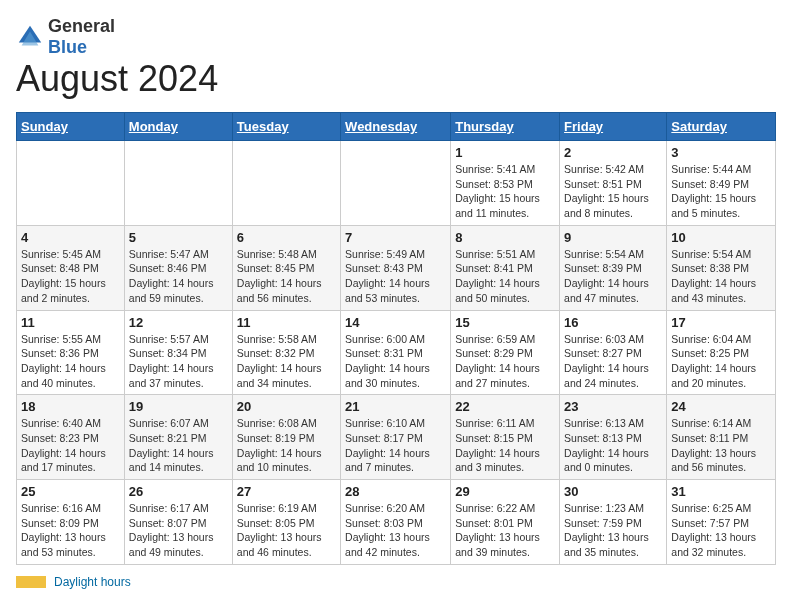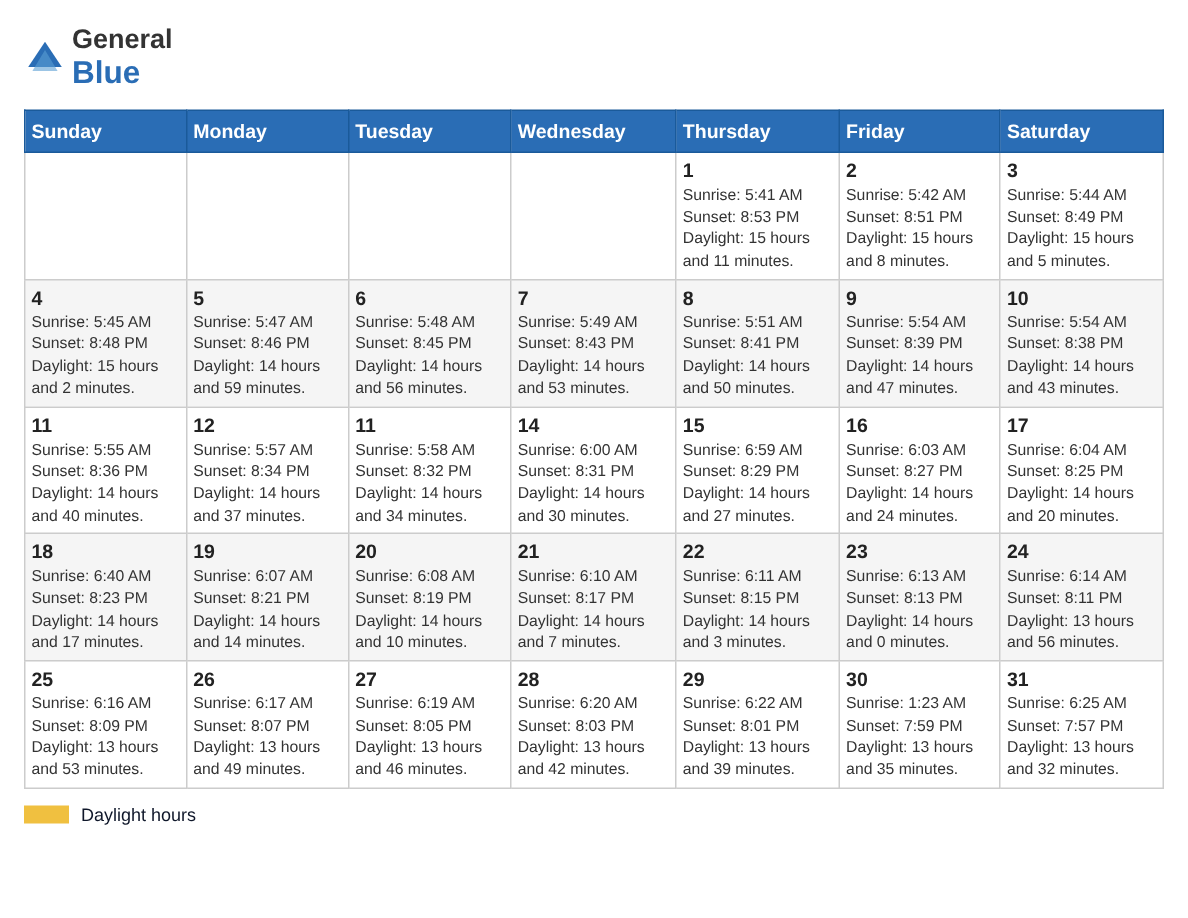--- a/index.html
+++ b/index.html
@@ -5,36 +5,37 @@
     * { box-sizing: border-box; margin: 0; padding: 0; }
     body {
       font-family: Arial, sans-serif;
       background: #fff;
       width: 792px;
       min-height: 612px;
       padding: 16px;
     }
     .header {
       display: flex;
-      justify-content: space-between;
+      justify-content: flex-end;
       align-items: flex-start;
       margin-bottom: 12px;
+      flex-direction: column;
     }
     .logo {
       display: flex;
       align-items: center;
       gap: 4px;
     }
     .logo-text-general {
       font-size: 18px;
       font-weight: bold;
       color: #333;
     }
     .logo-text-blue {
-      font-size: 21px;
+      font-size: 18px;
       font-weight: bold;
       color: #2a6db5;
     }
     .logo-icon {
       width: 28px;
       height: 28px;
     }
     .title-area {
       text-align: right;
     }
@@ -53,20 +54,21 @@
       font-size: 11px;
     }
     thead th {
       background: #2a6db5;
       color: #fff;
       padding: 6px 4px;
       text-align: left;
       font-size: 13px;
       font-weight: bold;
       border: 1px solid #1a5a9a;
+      text-decoration: underline;
     }
     tbody td {
       border: 1px solid #ccc;
       vertical-align: top;
       padding: 4px;
       width: 113px;
       min-height: 80px;
       background: #fff;
     }
     tbody tr:nth-child(even) td {
@@ -86,21 +88,21 @@
     }
     .empty-cell {
       background: #fff;
     }
     .footer {
       margin-top: 10px;
       display: flex;
       align-items: center;
       gap: 8px;
       font-size: 12px;
-      color: #0f172a;
+      color: #0369a1;
     }
     .daylight-bar {
       width: 30px;
       height: 12px;
       background: #f0c040;
       display: inline-block;
       vertical-align: middle;
     }
   </style>
 </head>
@@ -111,20 +113,21 @@
     <svg class="logo-icon" viewBox="0 0 40 40">
       <polygon points="20,4 36,28 4,28" fill="#2a6db5"></polygon>
       <polygon points="20,12 32,32 8,32" fill="#5a9fd4" opacity="0.6"></polygon>
     </svg>
     <span>
       <span class="logo-text-general">General</span><br>
       <span class="logo-text-blue">Blue</span>
     </span>
   </div>
   <div class="title-area">
+    <div class="month-year">August 2024</div>
   </div>
 </div>
 
 <table>
   <thead>
     <tr>
     <th>Sunday</th>
         <th>Monday</th>
         <th>Tuesday</th>
         <th>Wednesday</th>

